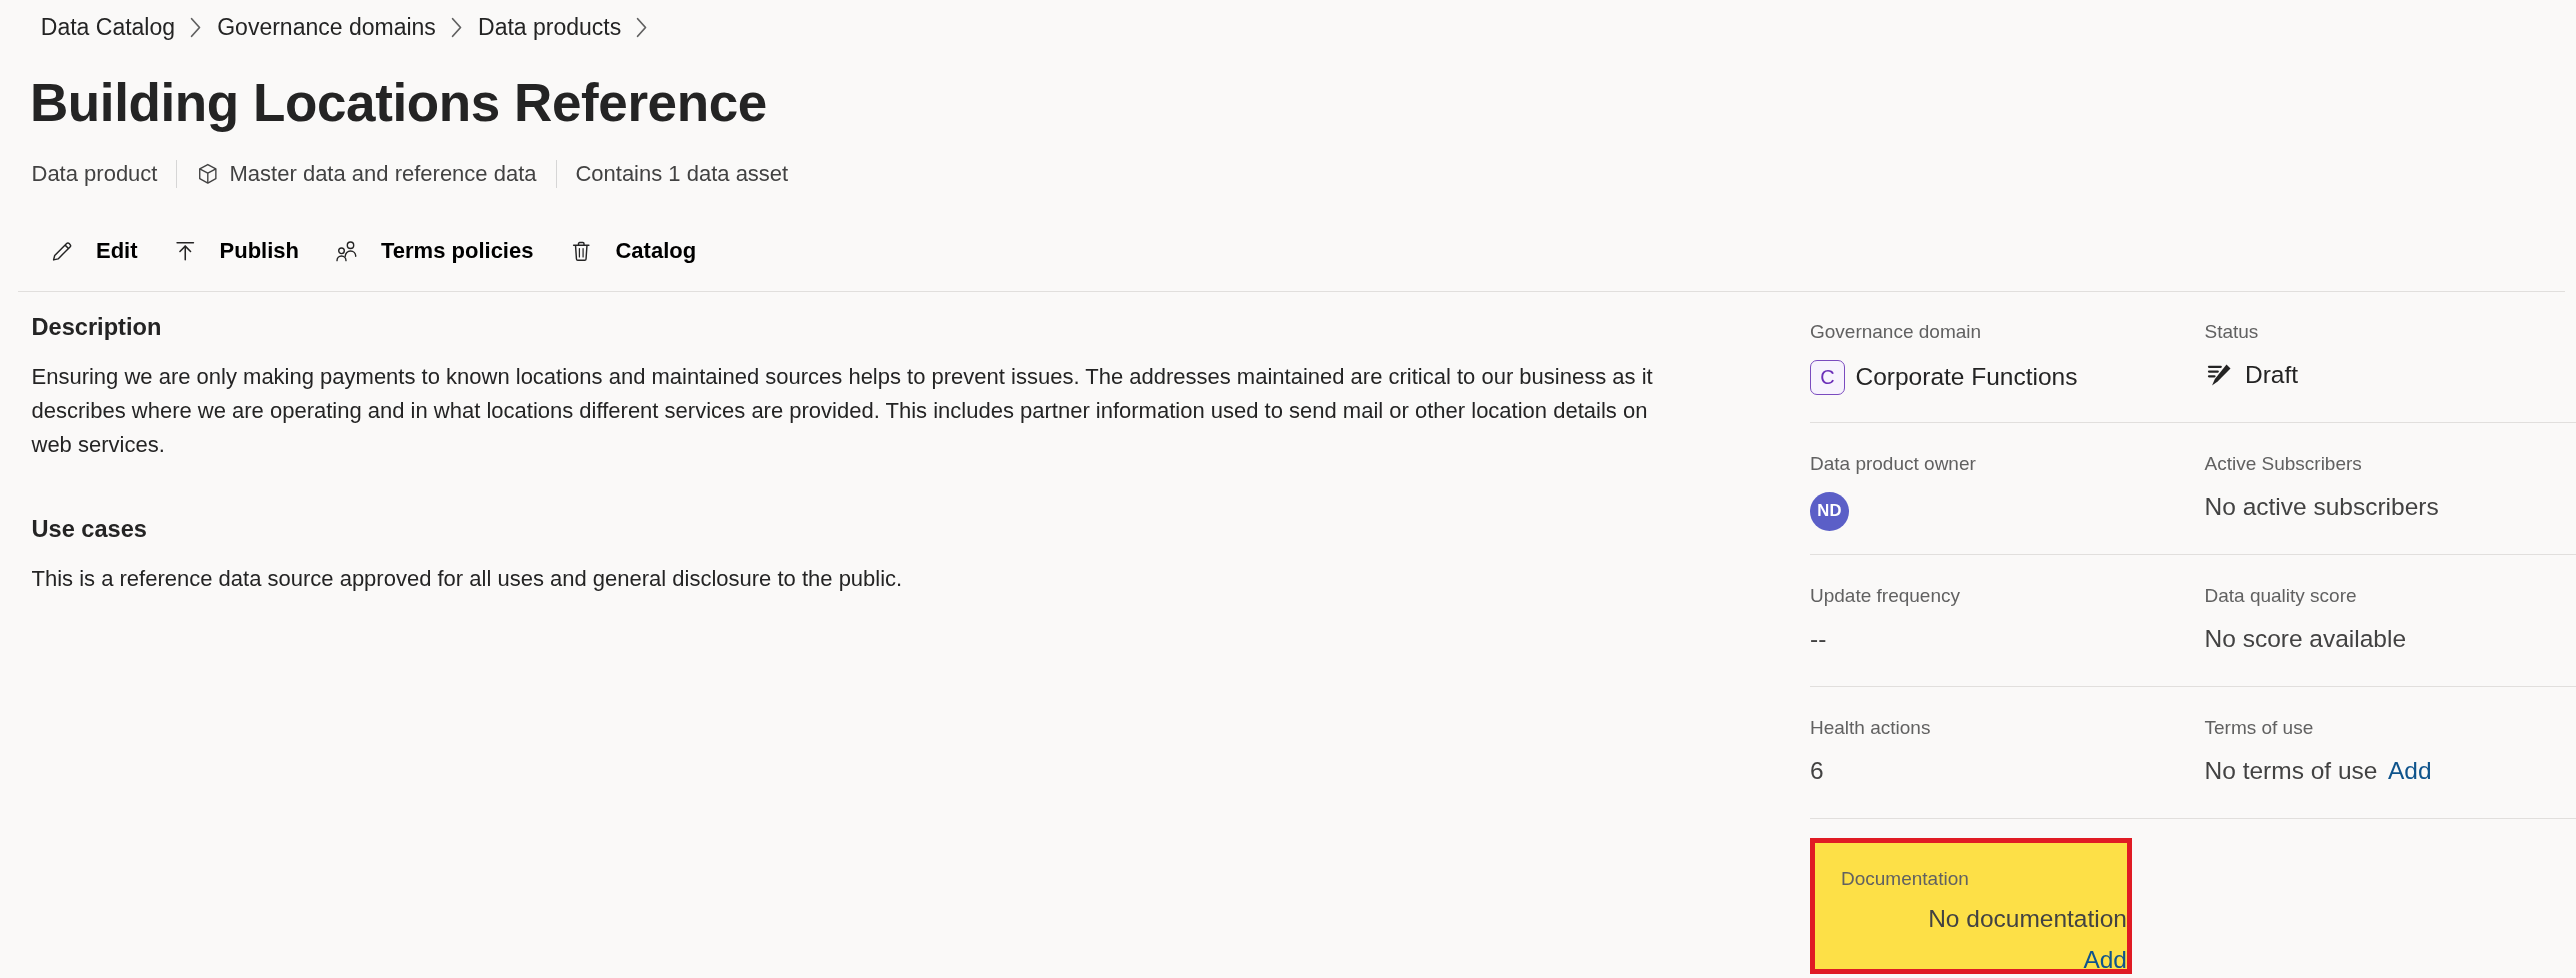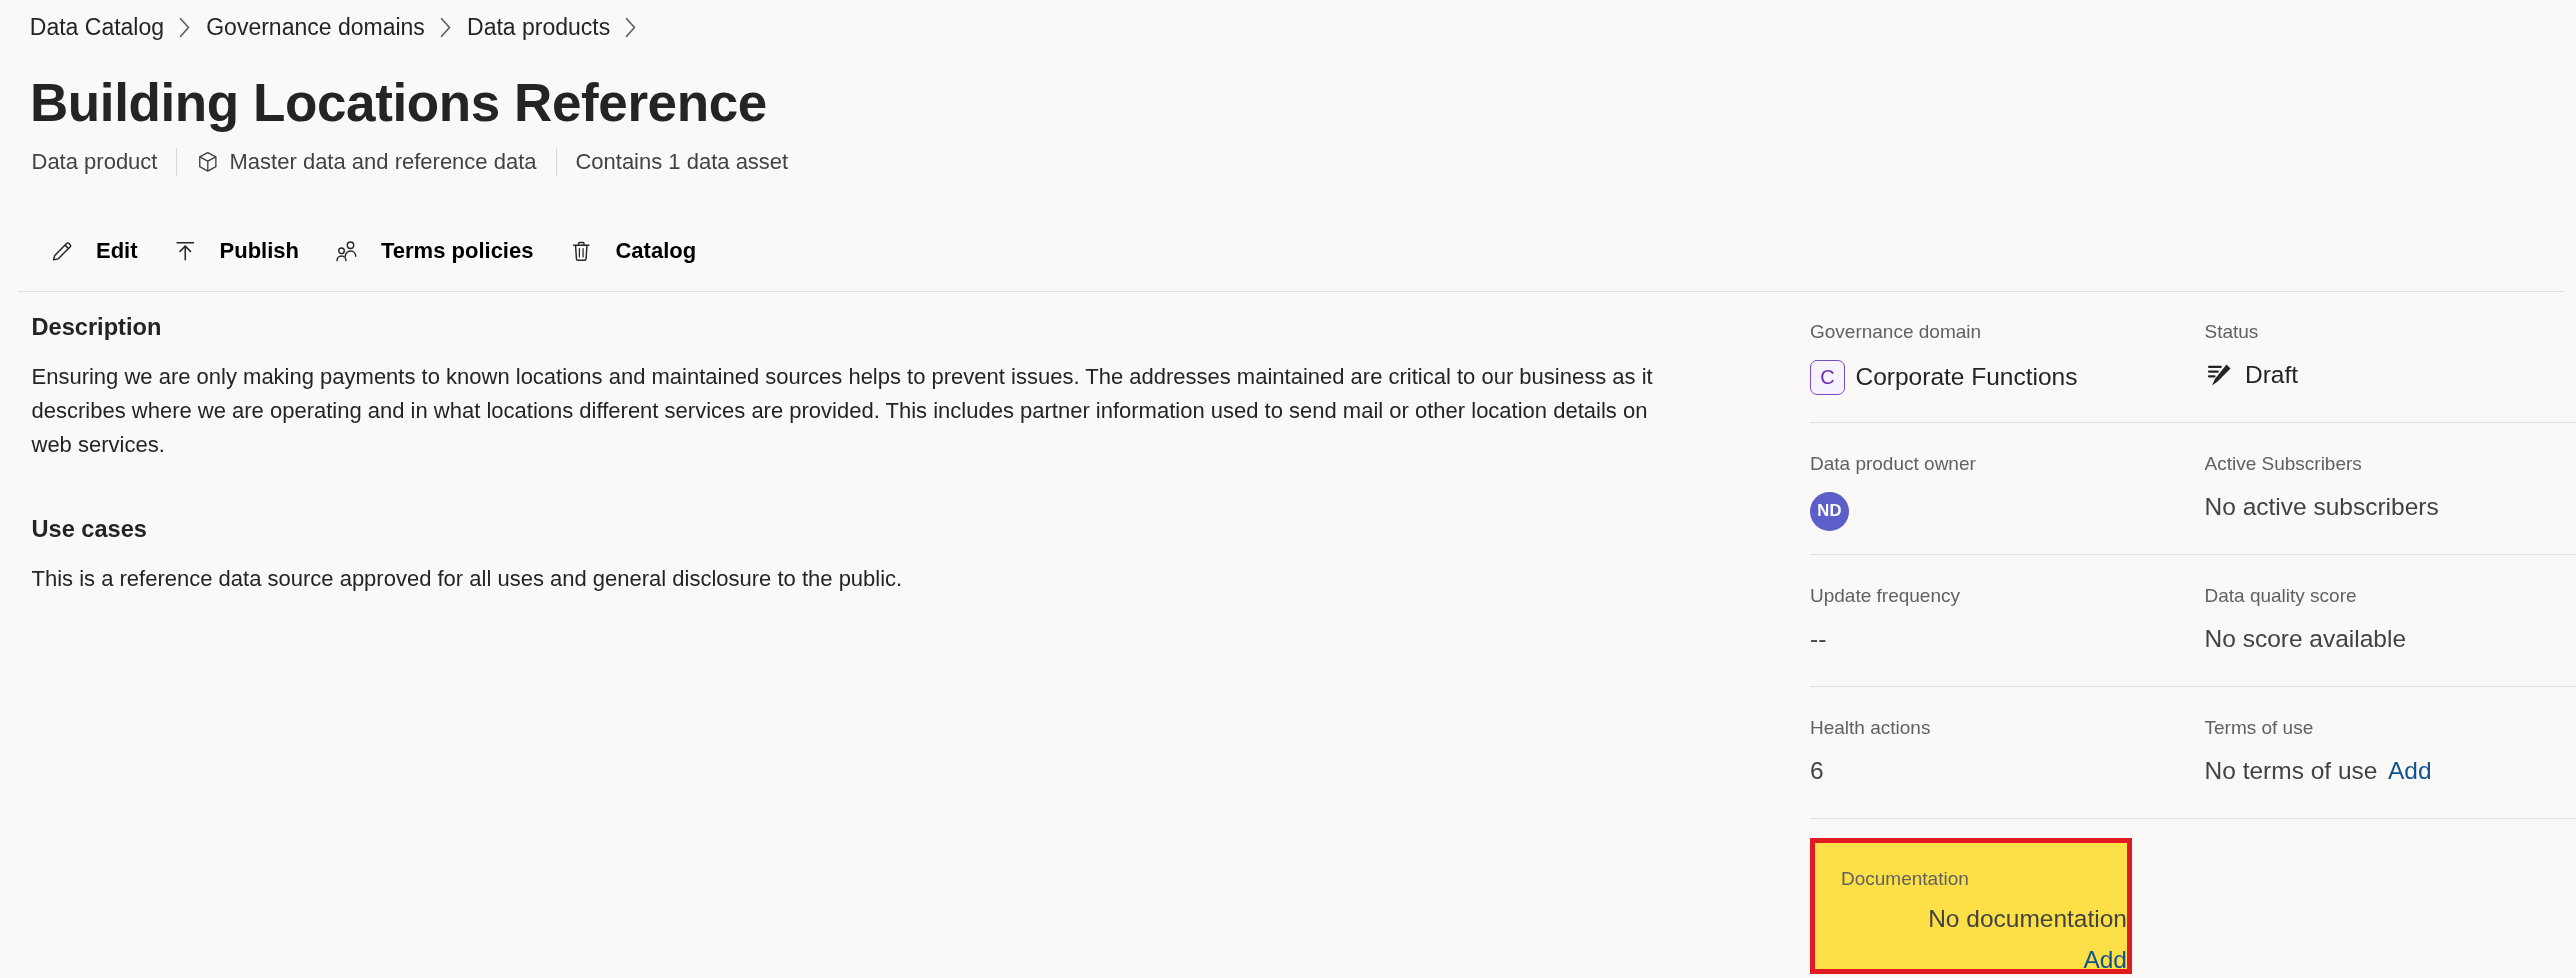--- a/index.html
+++ b/index.html
@@ -16,21 +16,21 @@
   .page {
     position: relative;
     width: 2576px;
     height: 979px;
     background: #faf9f8;
   }
 
   
   .breadcrumb {
     position: absolute;
-    left: 28px;
+    left: 39px;
     top: 14px;
     display: flex;
     align-items: center;
     gap: 0px;
     font-size: 23px;
     color: #242424;
     white-space: nowrap;
   }
   .crumb {
     color: #242424;
@@ -55,21 +55,21 @@
     font-weight: 600;
     letter-spacing: -0.4px;
     color: #242424;
     line-height: 1.1;
   }
 
   
   .meta-row {
     position: absolute;
     left: 31.5px;
-    top: 148px;
+    top: 160px;
     display: flex;
     align-items: center;
     font-size: 22px;
     color: #424242;
     white-space: nowrap;
   }
   .meta-item {
     display: flex;
     align-items: center;
     gap: 9.6px;

